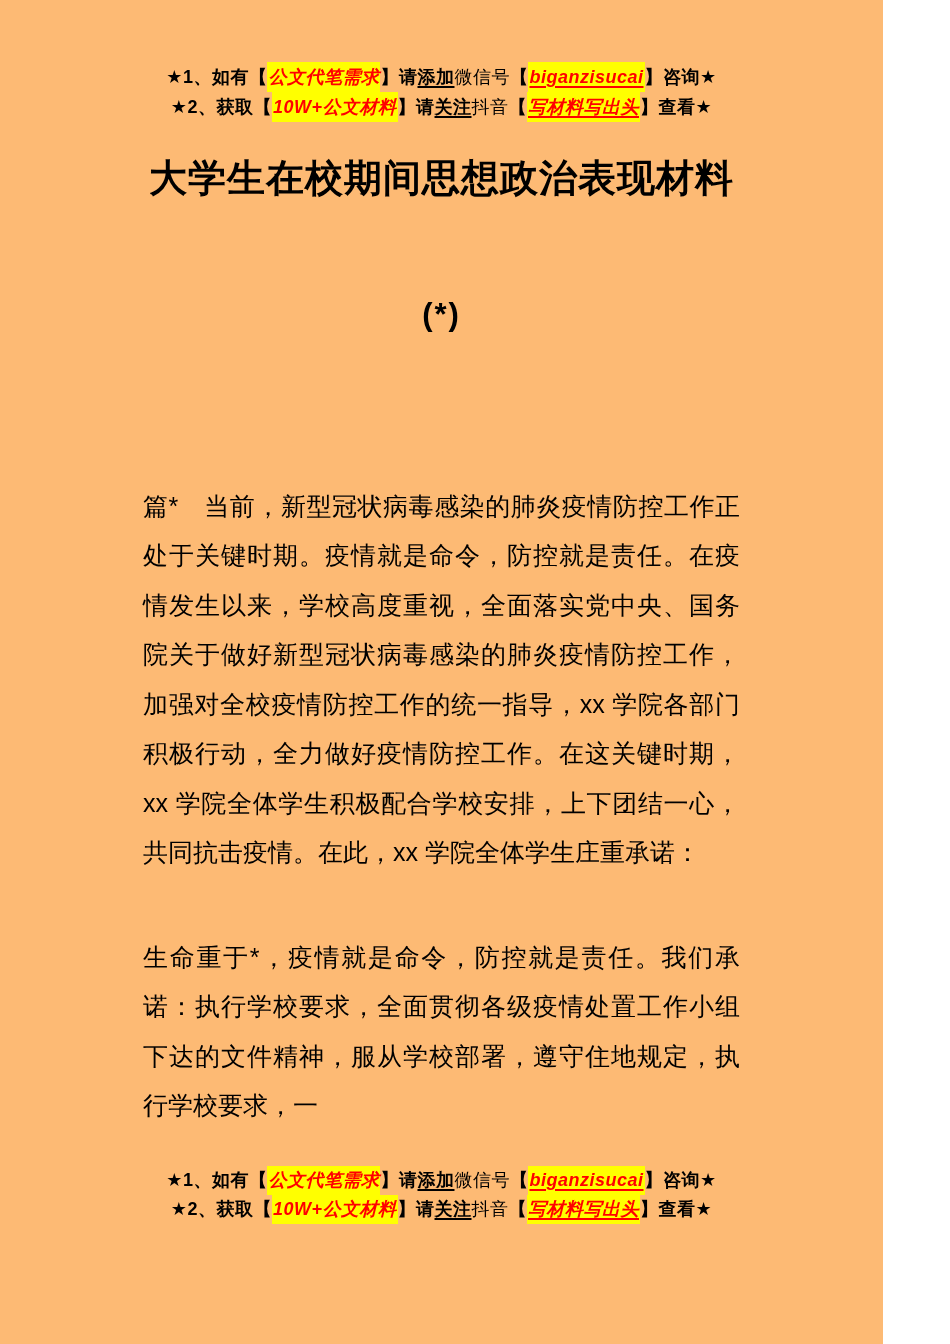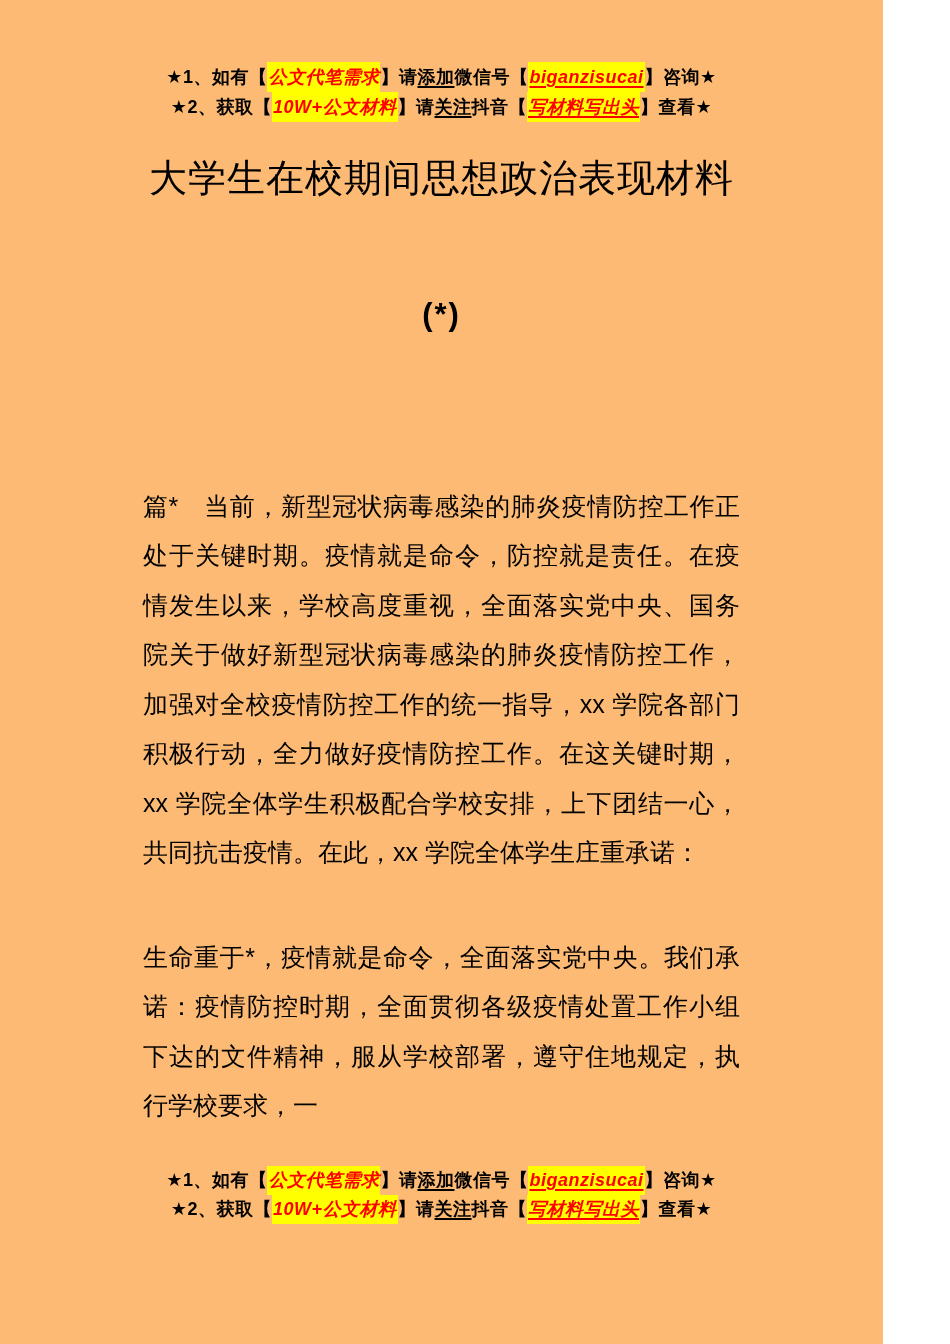--- a/index.html
+++ b/index.html
@@ -40,28 +40,28 @@
     background: var(--highlight-yellow, #ffff00);
     padding: 0 1px;
     font-style: italic;
   }
   .u {
     text-decoration: underline;
     text-decoration-thickness: 2px;
     text-underline-offset: 3px;
     text-align: center;
   }
-  .light { font-weight: 700; }
+  .light { font-weight: 400; }
   
   .doc-title {
     margin-top: 32px;
     text-align: center;
     font-size: 38px;
     line-height: 1.3;
-    font-weight: 400;
+    font-weight: 700;
     letter-spacing: 1px;
   }
   
   .star-line {
     margin-top: 90px;
     text-align: center;
     font-size: 31px;
     line-height: 1.4;
     font-weight: 700;
     letter-spacing: 2px;
@@ -90,20 +90,20 @@
     <div class="promo-line"><span class="seg">★2、获取【</span><span class="seg hl">10W+公文材料</span><span class="seg">】请</span><span class="seg u">关注</span><span class="seg light">抖音</span><span class="seg">【</span><span class="seg hl u">写材料写出头</span><span class="seg">】查看★</span></div>
   </div>
 
   <h1 class="doc-title">大学生在校期间思想政治表现材料</h1>
 
   <div class="star-line">(*)</div>
 
   <p class="bodytext para-1">篇*　当前，新型冠状病毒感染的肺炎疫情防控工作正处于关键时期。疫情就是命令，防控就是责任。在疫情发生以来，学校高度重视，全面落实党中央、国务院关于做好新型冠状病毒感染的肺炎疫情防控工作，加强对全校疫情防控工作的统一指导，xx 学院各部门积极行动，全力做好疫情防控工作。在这关键时期，xx 学院全体学生积极配合学校安排，上下团结一心，共同抗击疫情。在此，xx 学院全体学生庄重承诺：</p>
 
 
-  <p class="bodytext para-2">生命重于*，疫情就是命令，全面落实党中央。我们承诺：疫情防控时期，全面贯彻各级疫情处置工作小组下达的文件精神，服从学校部署，遵守住地规定，执行学校要求，一</p>
+  <p class="bodytext para-2">生命重于*，疫情就是命令，防控就是责任。我们承诺：执行学校要求，全面贯彻各级疫情处置工作小组下达的文件精神，服从学校部署，遵守住地规定，执行学校要求，一</p>
 
   <div class="promo promo-footer">
     <div class="promo-line"><span class="seg">★1、如有【</span><span class="seg hl">公文代笔需求</span><span class="seg">】请</span><span class="seg u">添加</span><span class="seg light">微信号</span><span class="seg">【</span><span class="seg hl u">biganzisucai</span><span class="seg">】咨询★</span></div>
     <div class="promo-line"><span class="seg">★2、获取【</span><span class="seg hl">10W+公文材料</span><span class="seg">】请</span><span class="seg u">关注</span><span class="seg light">抖音</span><span class="seg">【</span><span class="seg hl u">写材料写出头</span><span class="seg">】查看★</span></div>
   </div>
 
 </div>
 
 </body></html>

